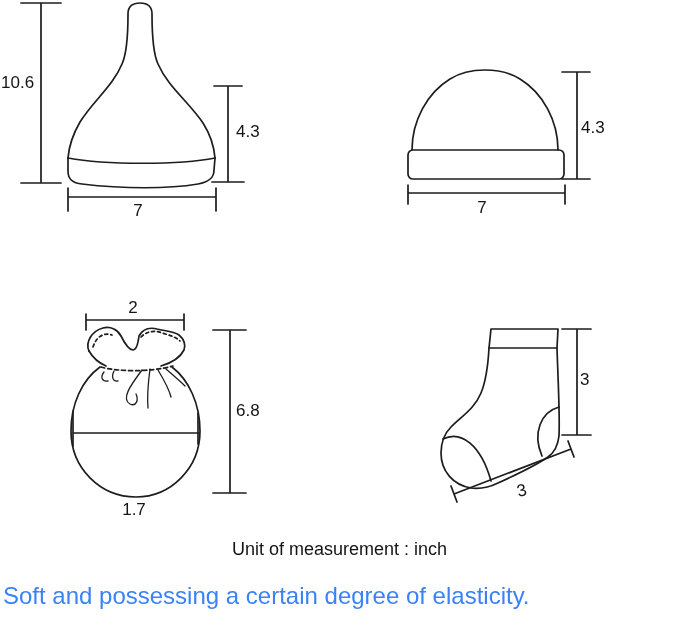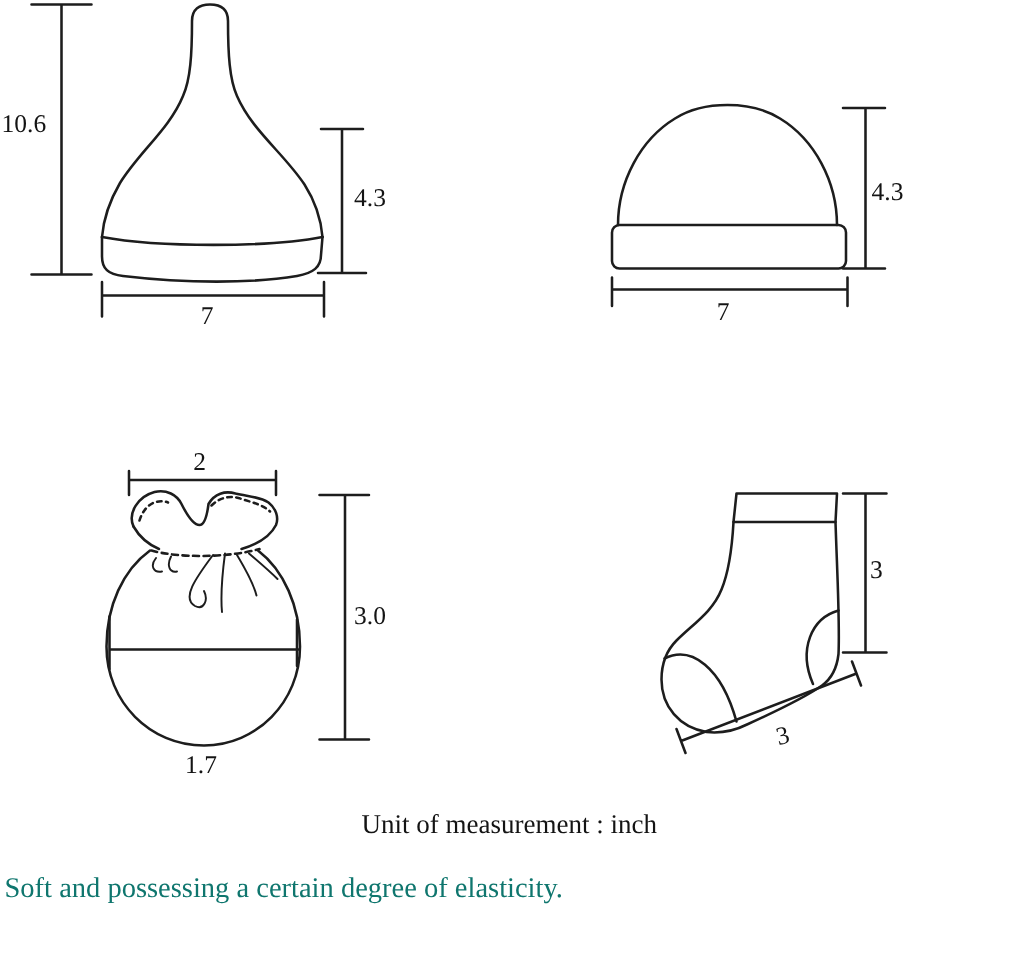--- a/index.html
+++ b/index.html
@@ -1,21 +1,21 @@
 <!DOCTYPE html>
 <html><head>
 <meta charset="utf-8">
 <style>
   html, body { margin: 0; padding: 0; background: #ffffff; }
   .canvas {
     position: relative;
     width: 679px;
     height: 641px;
     background: #ffffff;
-    font-family: Liberation Serif, serif;
+    font-family: Liberation Sans, sans-serif;
     color: #141414;
     overflow: hidden;
   }
   .linework {
     position: absolute;
     left: 0; top: 0;
   }
   .dim {
     position: absolute;
     font-size: 17px;
@@ -29,22 +29,22 @@
     position: absolute;
     left: 0; right: 0;
     top: 539px;
     text-align: center;
     font-size: 18px;
     color: #141414;
   }
   .note {
     position: absolute;
     left: 3px;
-    font-size: 19px;
-    color: #0f766e;
+    font-size: 24px;
+    color: #3b82f6;
     white-space: nowrap;
   }
   .note-1 { top: 582px; }
   .note-2 { top: 612px; }
 </style>
 </head>
 <body>
 
 <div class="canvas">
 
@@ -90,21 +90,21 @@
   </svg>
 
   <div class="dim" style="left:1px; top:74px;">10.6</div>
   <div class="dim" style="left:236px; top:123px;">4.3</div>
   <div class="dim c" style="left:118px; top:202px; width:40px;">7</div>
 
   <div class="dim" style="left:581px; top:119px;">4.3</div>
   <div class="dim c" style="left:462px; top:199px; width:40px;">7</div>
 
   <div class="dim c" style="left:113px; top:299px; width:40px;">2</div>
-  <div class="dim" style="left:236px; top:402px;">3.0</div>
+  <div class="dim" style="left:236px; top:402px;">6.8</div>
   <div class="dim c" style="left:114px; top:501px; width:40px;">1.7</div>
 
   <div class="dim" style="left:580px; top:371px;">3</div>
   <div class="dim c rot" style="left:504px; top:482px; width:36px;">3</div>
 
   <div class="unit-note">Unit of measurement : inch</div>
   <div class="note note-1">Soft and possessing a certain degree of elasticity.</div>
 
 </div>
 

